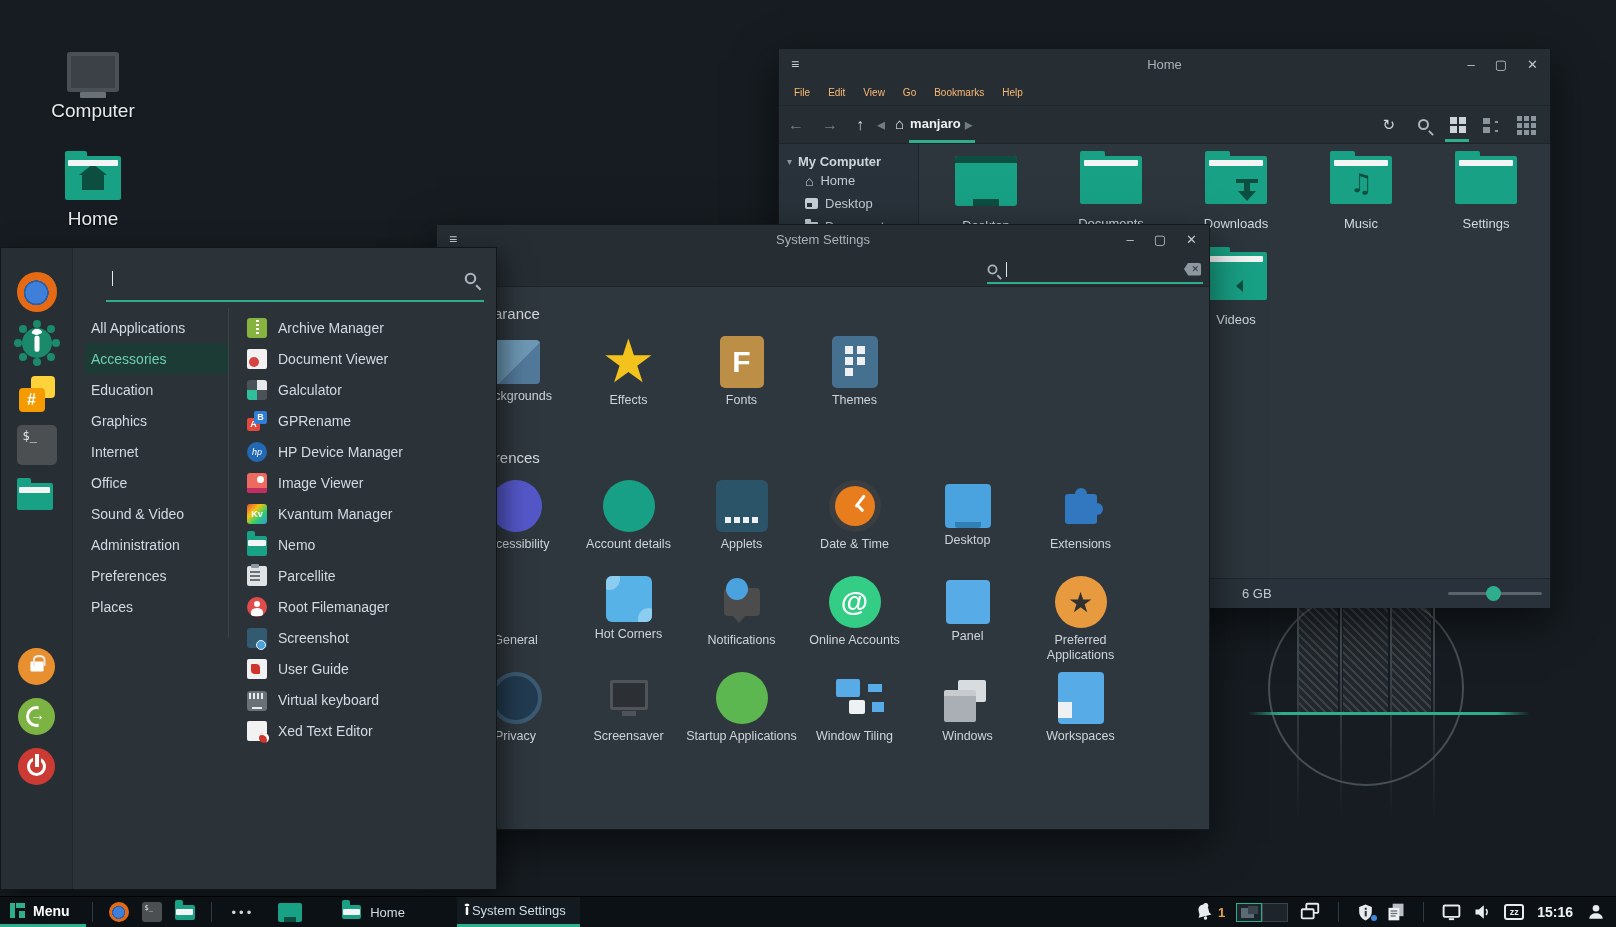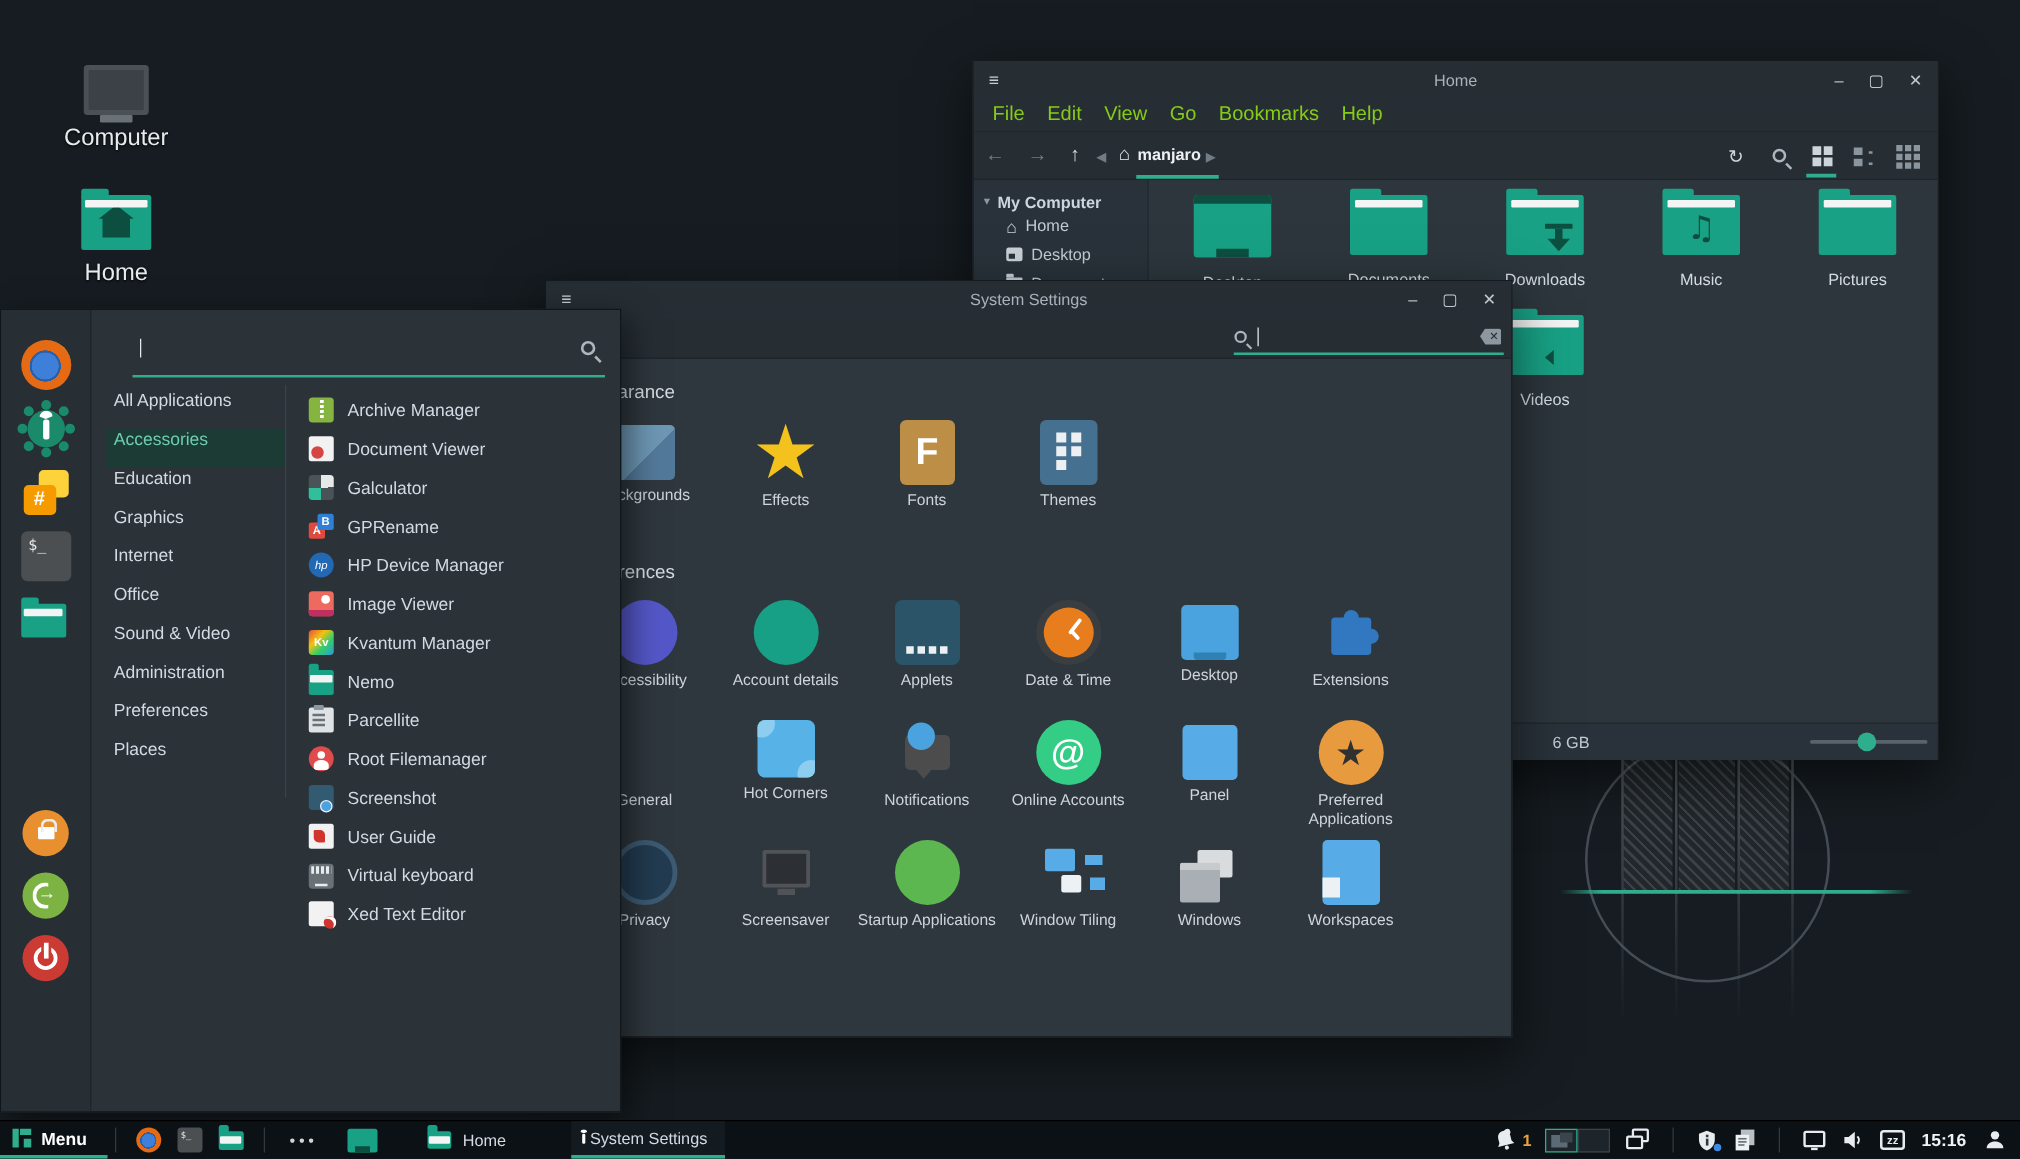--- a/index.html
+++ b/index.html
@@ -32,21 +32,21 @@
 .titlebar{position:relative;background:#262e34;display:flex;align-items:center;color:#99a3ab}
 .titlebar .ttl{position:absolute;left:0;right:0;text-align:center;font-size:13px;color:#a9b2ba}
 .titlebar .burger{margin-left:12px;font-size:14px;color:#c6cdd3;z-index:1}
 .winctl{margin-left:auto;display:flex;align-items:center;gap:20px;padding-right:12px;z-index:1}
 .winctl span{font-size:13px;color:#c0c7cd;line-height:1}
 
 
 #fm{left:778px;top:48px;width:773px;height:560px;z-index:10}
 #fm .titlebar{height:30px}
 .fm-menubar{height:27px;background:#262e34;display:flex;align-items:center;padding-left:6px;border-bottom:1px solid #20272c}
-.fm-menubar span{padding:0 9px;font-size:16px;color:#84cc16}
+.fm-menubar span{padding:0 9px;font-size:10px;color:#fdba74}
 .fm-toolbar{position:relative;height:38px;background:#262e34;display:flex;align-items:center;border-bottom:1px solid #1e252a}
 .tb-ic{font-size:16px;color:#717c84;padding:0 9px}
 .tb-ic.lit{color:#cdd4da}
 .fm-path{display:flex;align-items:center;gap:6px;margin-left:6px;position:relative;padding-bottom:2px}
 .fm-path .home-g{color:#e9edf0;font-size:15px}
 .fm-path .crumb{font-size:13px;font-weight:bold;color:#eef1f4}
 .path-underline{position:absolute;left:130px;bottom:0;width:66px;height:3px;background:#2eae8c}
 .fm-toolbar .right{margin-left:auto;display:flex;align-items:center;gap:4px;padding-right:10px}
 .vi{position:relative;width:30px;height:34px;display:flex;align-items:center;justify-content:center}
 .vi.active::after{content:"";position:absolute;left:3px;right:3px;bottom:0;height:3px;background:#2eae8c}
@@ -176,21 +176,21 @@
 .logout-sess::after{content:"→";position:absolute;left:12px;top:8px;color:#fff;font-size:15px;font-weight:bold}
 .shutdown-sess{background:#cc3b33}
 .shutdown-sess::before{content:"";position:absolute;inset:9px;border:3px solid #fff;border-radius:50%}
 .shutdown-sess::after{content:"";position:absolute;left:50%;top:6px;transform:translateX(-50%);width:4px;height:13px;background:#cc3b33;border-left:0;box-shadow:inset 0 0 0 4px #fff;outline:2px solid #cc3b33}
 .menu-main{flex:1;display:flex;flex-direction:column}
 .menu-search{position:relative;height:46px;margin:8px 12px 0 33px;border-bottom:2px solid #2eae8c;display:flex;align-items:center}
 .menu-search .cursor-bar{margin-left:6px}
 .menu-search .mag{margin-left:auto;margin-right:8px;transform:scale(1.05)}
 .menu-cols{flex:1;display:flex;margin-top:6px}
 .cat-col{width:156px;padding:4px 0 0 12px;border-right:1px solid #3a424a;height:330px}
-.cat-row{display:flex;height:31px;padding:0 6px;border-radius:2px;font-size:14px;color:#d3dae3}
+.cat-row{display:flex;align-items:center;height:31px;padding:0 6px;border-radius:2px;font-size:14px;color:#d3dae3}
 .cat-row.noicon{padding-left:6px}
 .cat-row.selected{background:#1c3b34;color:#6ecdb2}
 .app-col{flex:1;padding:4px 0 0 18px}
 .app-row{display:flex;align-items:center;height:31px;font-size:14px;color:#d3dae3}
 .app-row .aicon{width:20px;height:20px;margin-right:11px;position:relative;flex:none;display:flex;align-items:center;justify-content:center}
 
 .app-archive{background:#86b440;border-radius:3px;width:20px;height:20px}
 .app-archive::after{content:"";position:absolute;left:9px;top:2px;width:3px;height:16px;background:repeating-linear-gradient(#fff 0 2px,transparent 2px 4px)}
 .app-disks{background:#8f969b;border-radius:3px;width:20px;height:20px}
 .app-disks::before{content:"";position:absolute;left:4px;top:3px;width:12px;height:12px;border-radius:50%;background:#424a50}
@@ -365,21 +365,21 @@
       <div class="fm-item" style="left:380px;top:12px">
         <div class="gfolder big-folder ficon">
             <span class="glyph gl-music">♫</span>
           </div>
         <div class="flabel">Music</div>
       </div>
       <div class="fm-item" style="left:505px;top:12px">
         <div class="gfolder big-folder ficon">
             <span class="glyph"><span class="gl-pic"></span></span>
           </div>
-        <div class="flabel">Pictures</div>
+        <div class="flabel">Settings</div>
       </div>
       <div class="fm-item" style="left:255px;top:108px">
         <div class="gfolder big-folder ficon">
             <span class="glyph"><span class="gl-vid"></span></span>
           </div>
         <div class="flabel">Videos</div>
       </div>
     </div>
   </div>
   <div class="fm-status">

